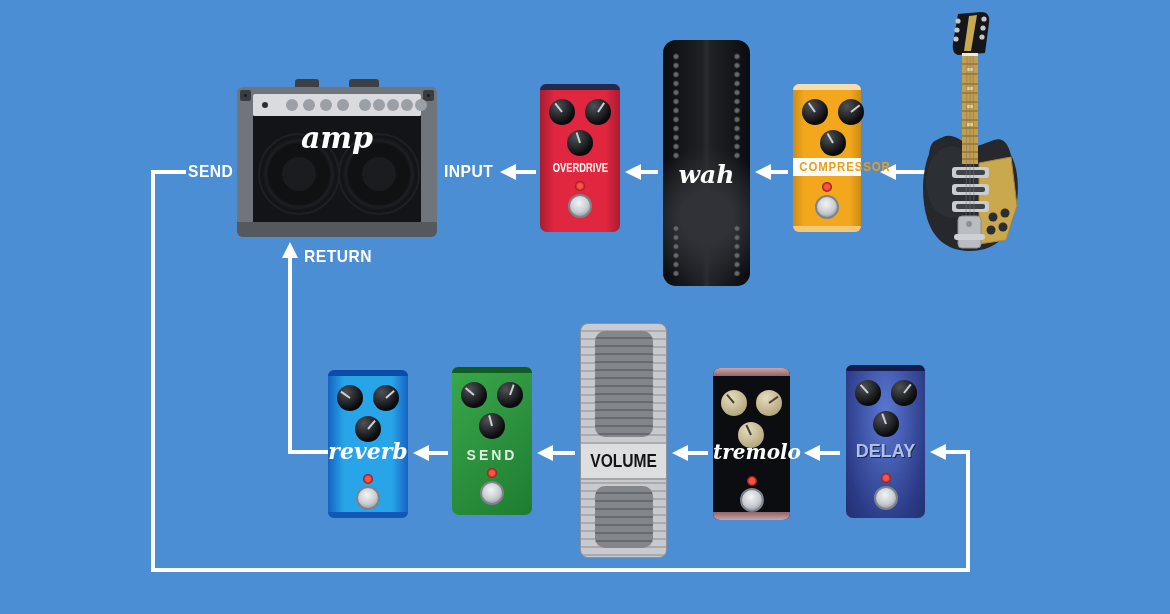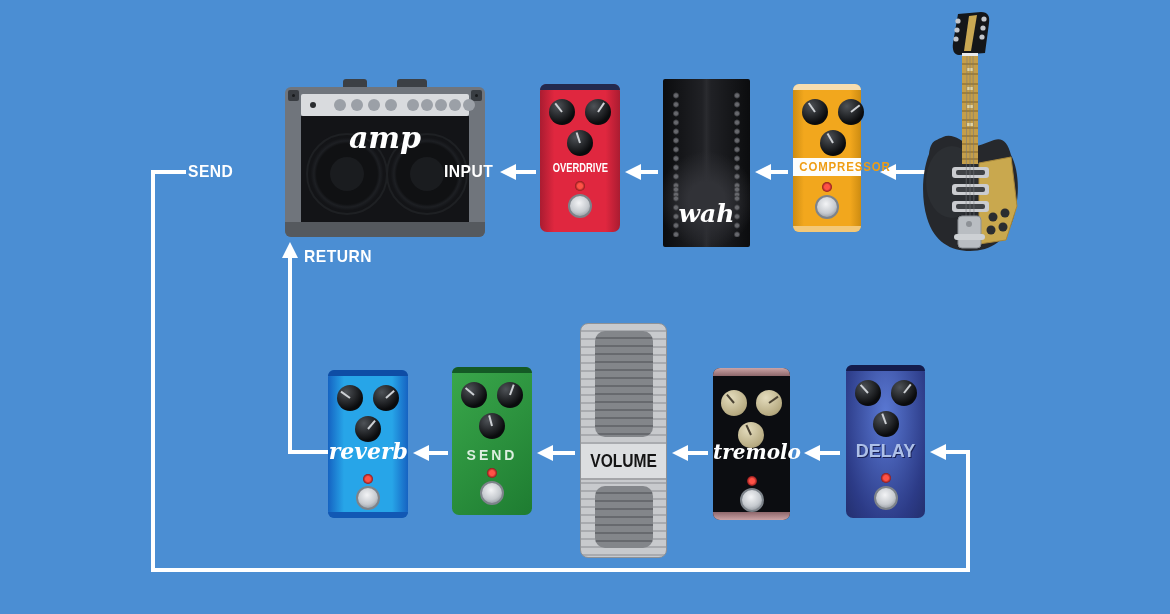--- a/index.html
+++ b/index.html
@@ -5,21 +5,21 @@
   html,body{margin:0;padding:0;}
   .canvas{position:relative;width:1170px;height:614px;overflow:hidden;
           font-family:"Liberation Sans",sans-serif;background:#4b8ed3;}
   .wires{position:absolute;left:0;top:0;z-index:1;}
 
   
   .flowlbl{position:absolute;z-index:3;color:#fff;font-weight:bold;font-size:17px;
            letter-spacing:.5px;transform:scaleX(.92);transform-origin:left center;}
 
   
-  .amp{position:absolute;left:237px;top:68px;width:200px;height:169px;z-index:2;margin-left:48px;}
+  .amp{position:absolute;left:237px;top:68px;width:200px;height:169px;z-index:2;}
   .amp .handle{position:absolute;top:11px;height:10px;background:#3c4045;border-radius:3px 3px 0 0;}
   .amp .h1{left:58px;width:24px;} .amp .h2{left:112px;width:30px;}
   .amp .cab{position:absolute;left:0;top:19px;width:200px;height:150px;background:#70757c;border-radius:6px;}
   .amp .screw{position:absolute;width:11px;height:11px;background:#393d42;border-radius:2px;}
   .amp .screw::after{content:'';position:absolute;left:4px;top:4px;width:3px;height:3px;border-radius:50%;background:#181a1c;}
   .amp .s-tl{left:3px;top:3px;} .amp .s-tr{right:3px;top:3px;}
   .amp .s-bl{left:3px;bottom:3px;} .amp .s-br{right:3px;bottom:3px;}
   .amp .panel{position:absolute;left:16px;top:7px;width:168px;height:22px;background:#d9dbde;border-radius:2px;}
   .amp .jack{position:absolute;left:9px;top:8px;width:6px;height:6px;border-radius:50%;background:#2b2d30;}
   .amp .aknob{position:absolute;top:5px;width:12px;height:12px;border-radius:50%;background:#9ba0a7;}
@@ -62,38 +62,38 @@
   
   .p-compressor{left:793px;top:84px;width:68px;height:148px;
     background:linear-gradient(90deg,#cd8c12,#f2a71d 16%,#f2a71d 84%,#cd8c12);}
   .p-compressor .pstrip{background:#f6ddb0;}
   .p-compressor .pbot{background:#f3c878;}
   .p-compressor .plabel{top:74px;height:18px;line-height:18px;background:#fdfdfb;
     color:#ef9d14;font-weight:bold;font-size:13px;letter-spacing:1px;}
   .p-compressor .led{top:98px;} .p-compressor .fsw{top:111px;}
 
   
-  .p-wah{left:663px;top:40px;width:87px;height:168px;border-radius:2px;
+  .p-wah{left:663px;top:40px;width:87px;height:246px;border-radius:13px;
     background:radial-gradient(circle at 50% 72%,#313237 0 14%,rgba(20,20,23,0) 38%),
                linear-gradient(90deg,#0b0c0e,#202125 45%,#2a2b2f 50%,#202125 55%,#0b0c0e);
-    background-color:#0d0e10;margin-top:39px;}
+    background-color:#0d0e10;}
   .p-wah .dots{position:absolute;width:10px;
     background-image:radial-gradient(circle at 50% 50%,#67686d 1.5px,#3a3b3f 2.6px,rgba(0,0,0,0) 3.4px);
     background-size:10px 9px;}
   .p-wah .d-tl{left:8px;top:12px;height:108px;} .p-wah .d-tr{right:8px;top:12px;height:108px;}
   .p-wah .d-bl{left:8px;bottom:10px;height:52px;} .p-wah .d-br{right:8px;bottom:10px;height:52px;}
   .p-wah .plabel{top:120px;color:#fff;font-family:"DejaVu Serif",serif;
     font-style:italic;font-weight:bold;font-size:25px;}
 
   
   .p-reverb{left:328px;top:370px;width:80px;height:148px;
     background:linear-gradient(90deg,#1563c2,#27a5e8 20%,#27a5e8 80%,#1563c2);}
   .p-reverb .pstrip{background:#0e4da5;} .p-reverb .pbot{background:#1258b4;}
   .p-reverb .plabel{top:68px;color:#fff;font-family:"DejaVu Serif",serif;
-    font-style:italic;font-weight:bold;font-size:22px;text-align:right;}
+    font-style:italic;font-weight:bold;font-size:22px;}
   .p-reverb .led{top:104px;} .p-reverb .fsw{top:116px;}
 
   
   .p-delay{left:452px;top:367px;width:80px;height:148px;
     background:linear-gradient(135deg,#3aa84b,#1e7c31);}
   .p-delay .pstrip{background:#145a25;}
   .p-delay .plabel{top:80px;color:#ddefe0;font-weight:bold;font-size:14px;letter-spacing:3px;}
   .p-delay .led{top:101px;} .p-delay .fsw{top:114px;}
 
   

